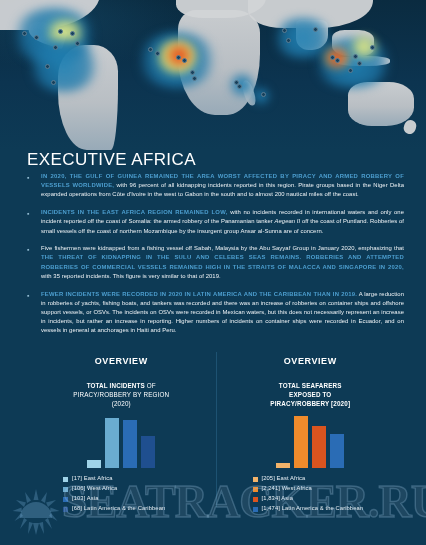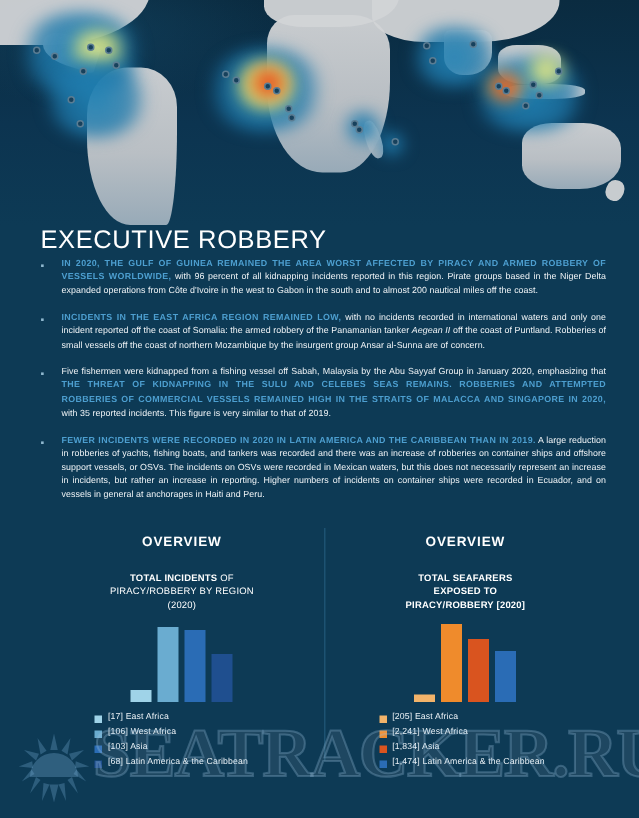--- a/index.html
+++ b/index.html
@@ -240,21 +240,21 @@
     <div class="pin" style="left:286px;top:38px;"></div>
     <div class="pin" style="left:313px;top:27px;"></div>
     <div class="pin" style="left:330px;top:55px;"></div>
     <div class="pin" style="left:335px;top:58px;"></div>
     <div class="pin" style="left:353px;top:54px;"></div>
     <div class="pin" style="left:357px;top:61px;"></div>
     <div class="pin" style="left:348px;top:68px;"></div>
     <div class="pin" style="left:370px;top:45px;"></div>
   </div>
 
-  <div class="exec-title">EXECUTIVE ROBBERY</div>
+  <div class="exec-title">EXECUTIVE AFRICA</div>
 
   <div class="bullets">
 
     <div class="bullet">
       <span class="bullet-dot">▪</span>
       <span class="bullet-body"><span class="lead">IN 2020, THE GULF OF GUINEA REMAINED THE AREA WORST AFFECTED BY PIRACY AND ARMED ROBBERY OF VESSELS WORLDWIDE,</span><span> with 96 percent of all kidnapping incidents reported in this region. Pirate groups based in the Niger Delta expanded operations from Côte d'Ivoire in the west to Gabon in the south and to almost 200 nautical miles off the coast.</span></span>
     </div>
 
     <div class="bullet">
       <span class="bullet-dot">▪</span>

